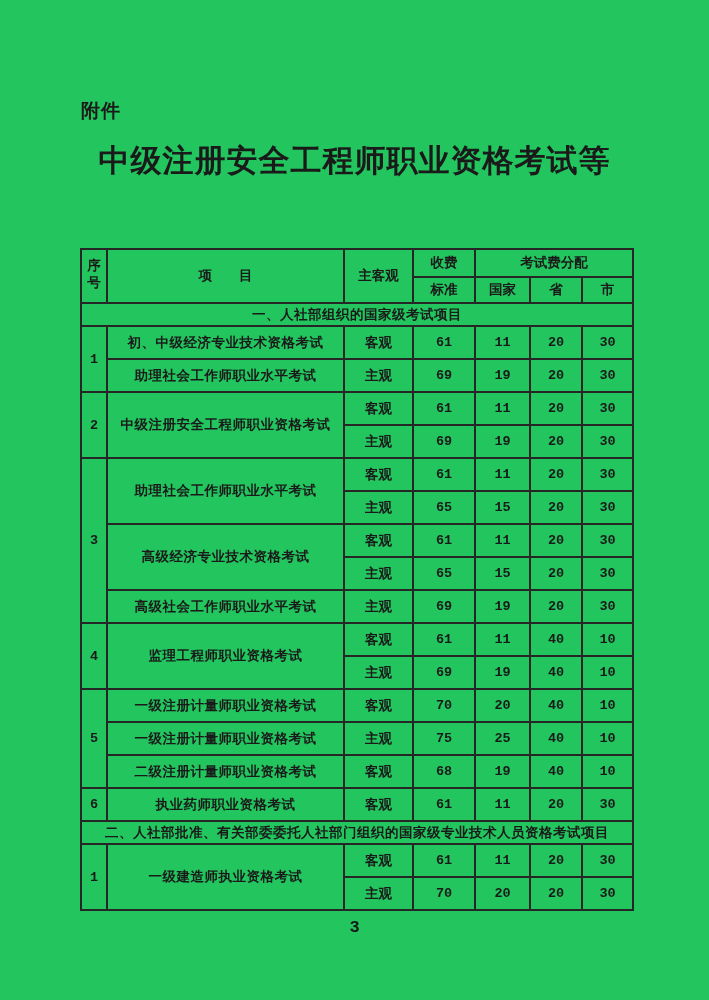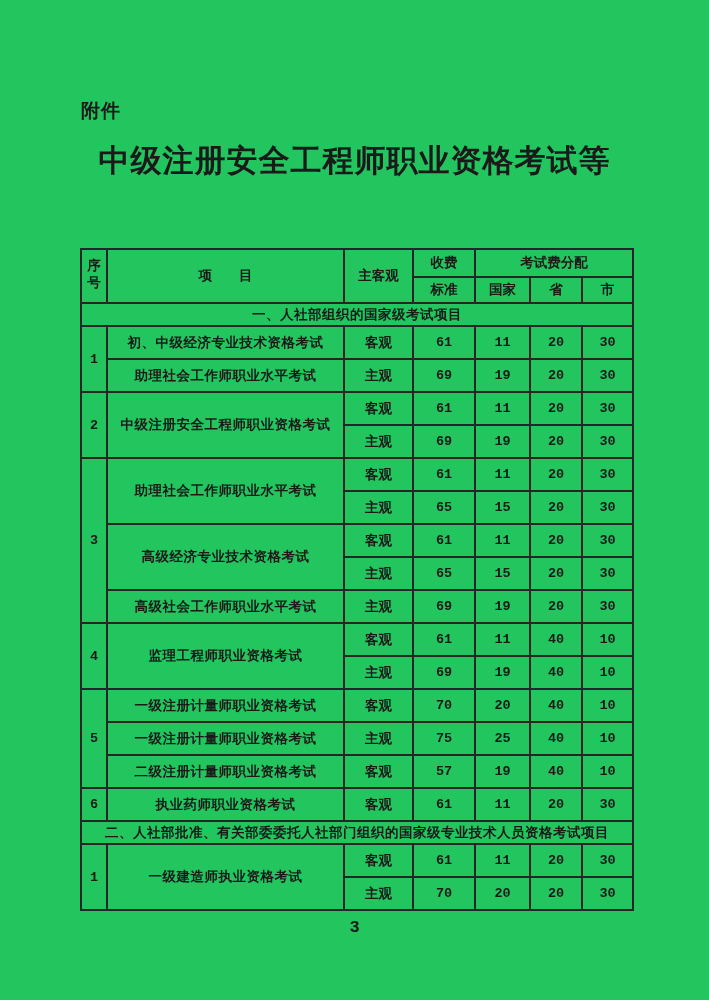--- a/index.html
+++ b/index.html
@@ -240,21 +240,21 @@
           <td class="item">一级注册计量师职业资格考试</td>
           <td>主观</td>
           <td class="num">75</td>
           <td class="num">25</td>
           <td class="num">40</td>
           <td class="num">10</td>
         </tr>
         <tr class="data-row">
           <td class="item">二级注册计量师职业资格考试</td>
           <td>客观</td>
-          <td class="num">57</td>
+          <td class="num">68</td>
           <td class="num">19</td>
           <td class="num">40</td>
           <td class="num">10</td>
         </tr>
 
         <tr class="data-row">
           <td>6</td>
           <td class="item">执业药师职业资格考试</td>
           <td>客观</td>
           <td class="num">61</td>

